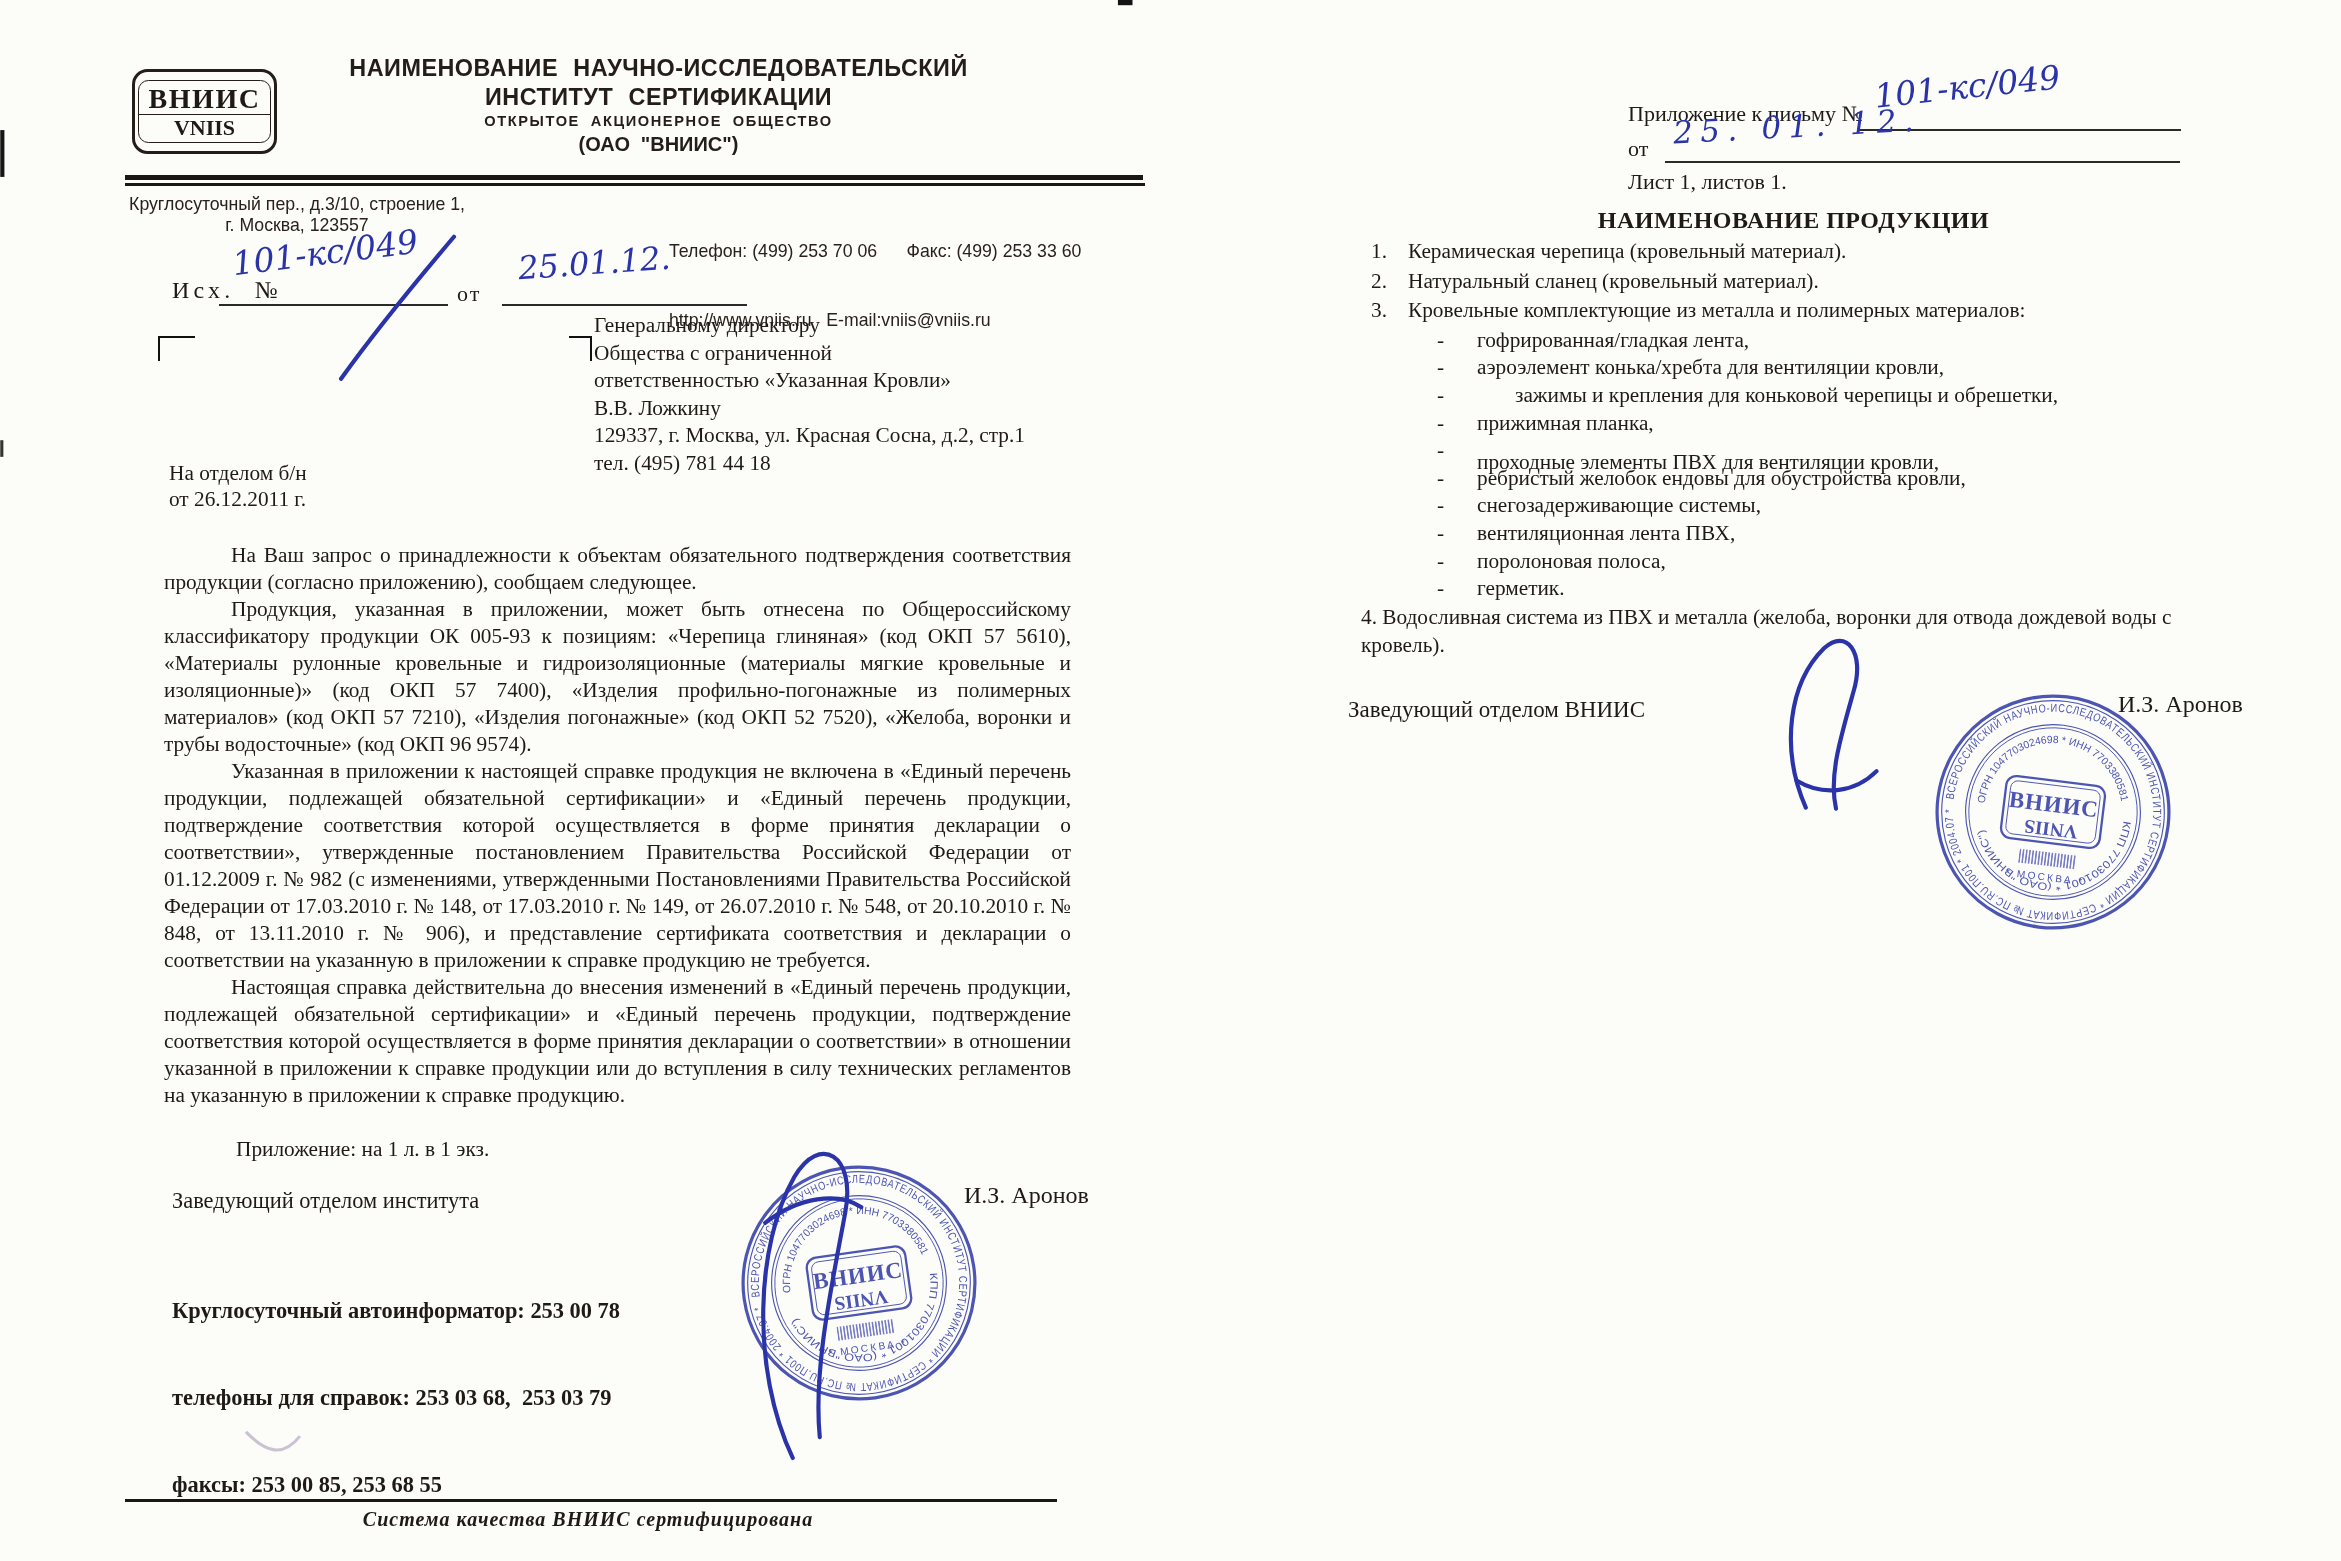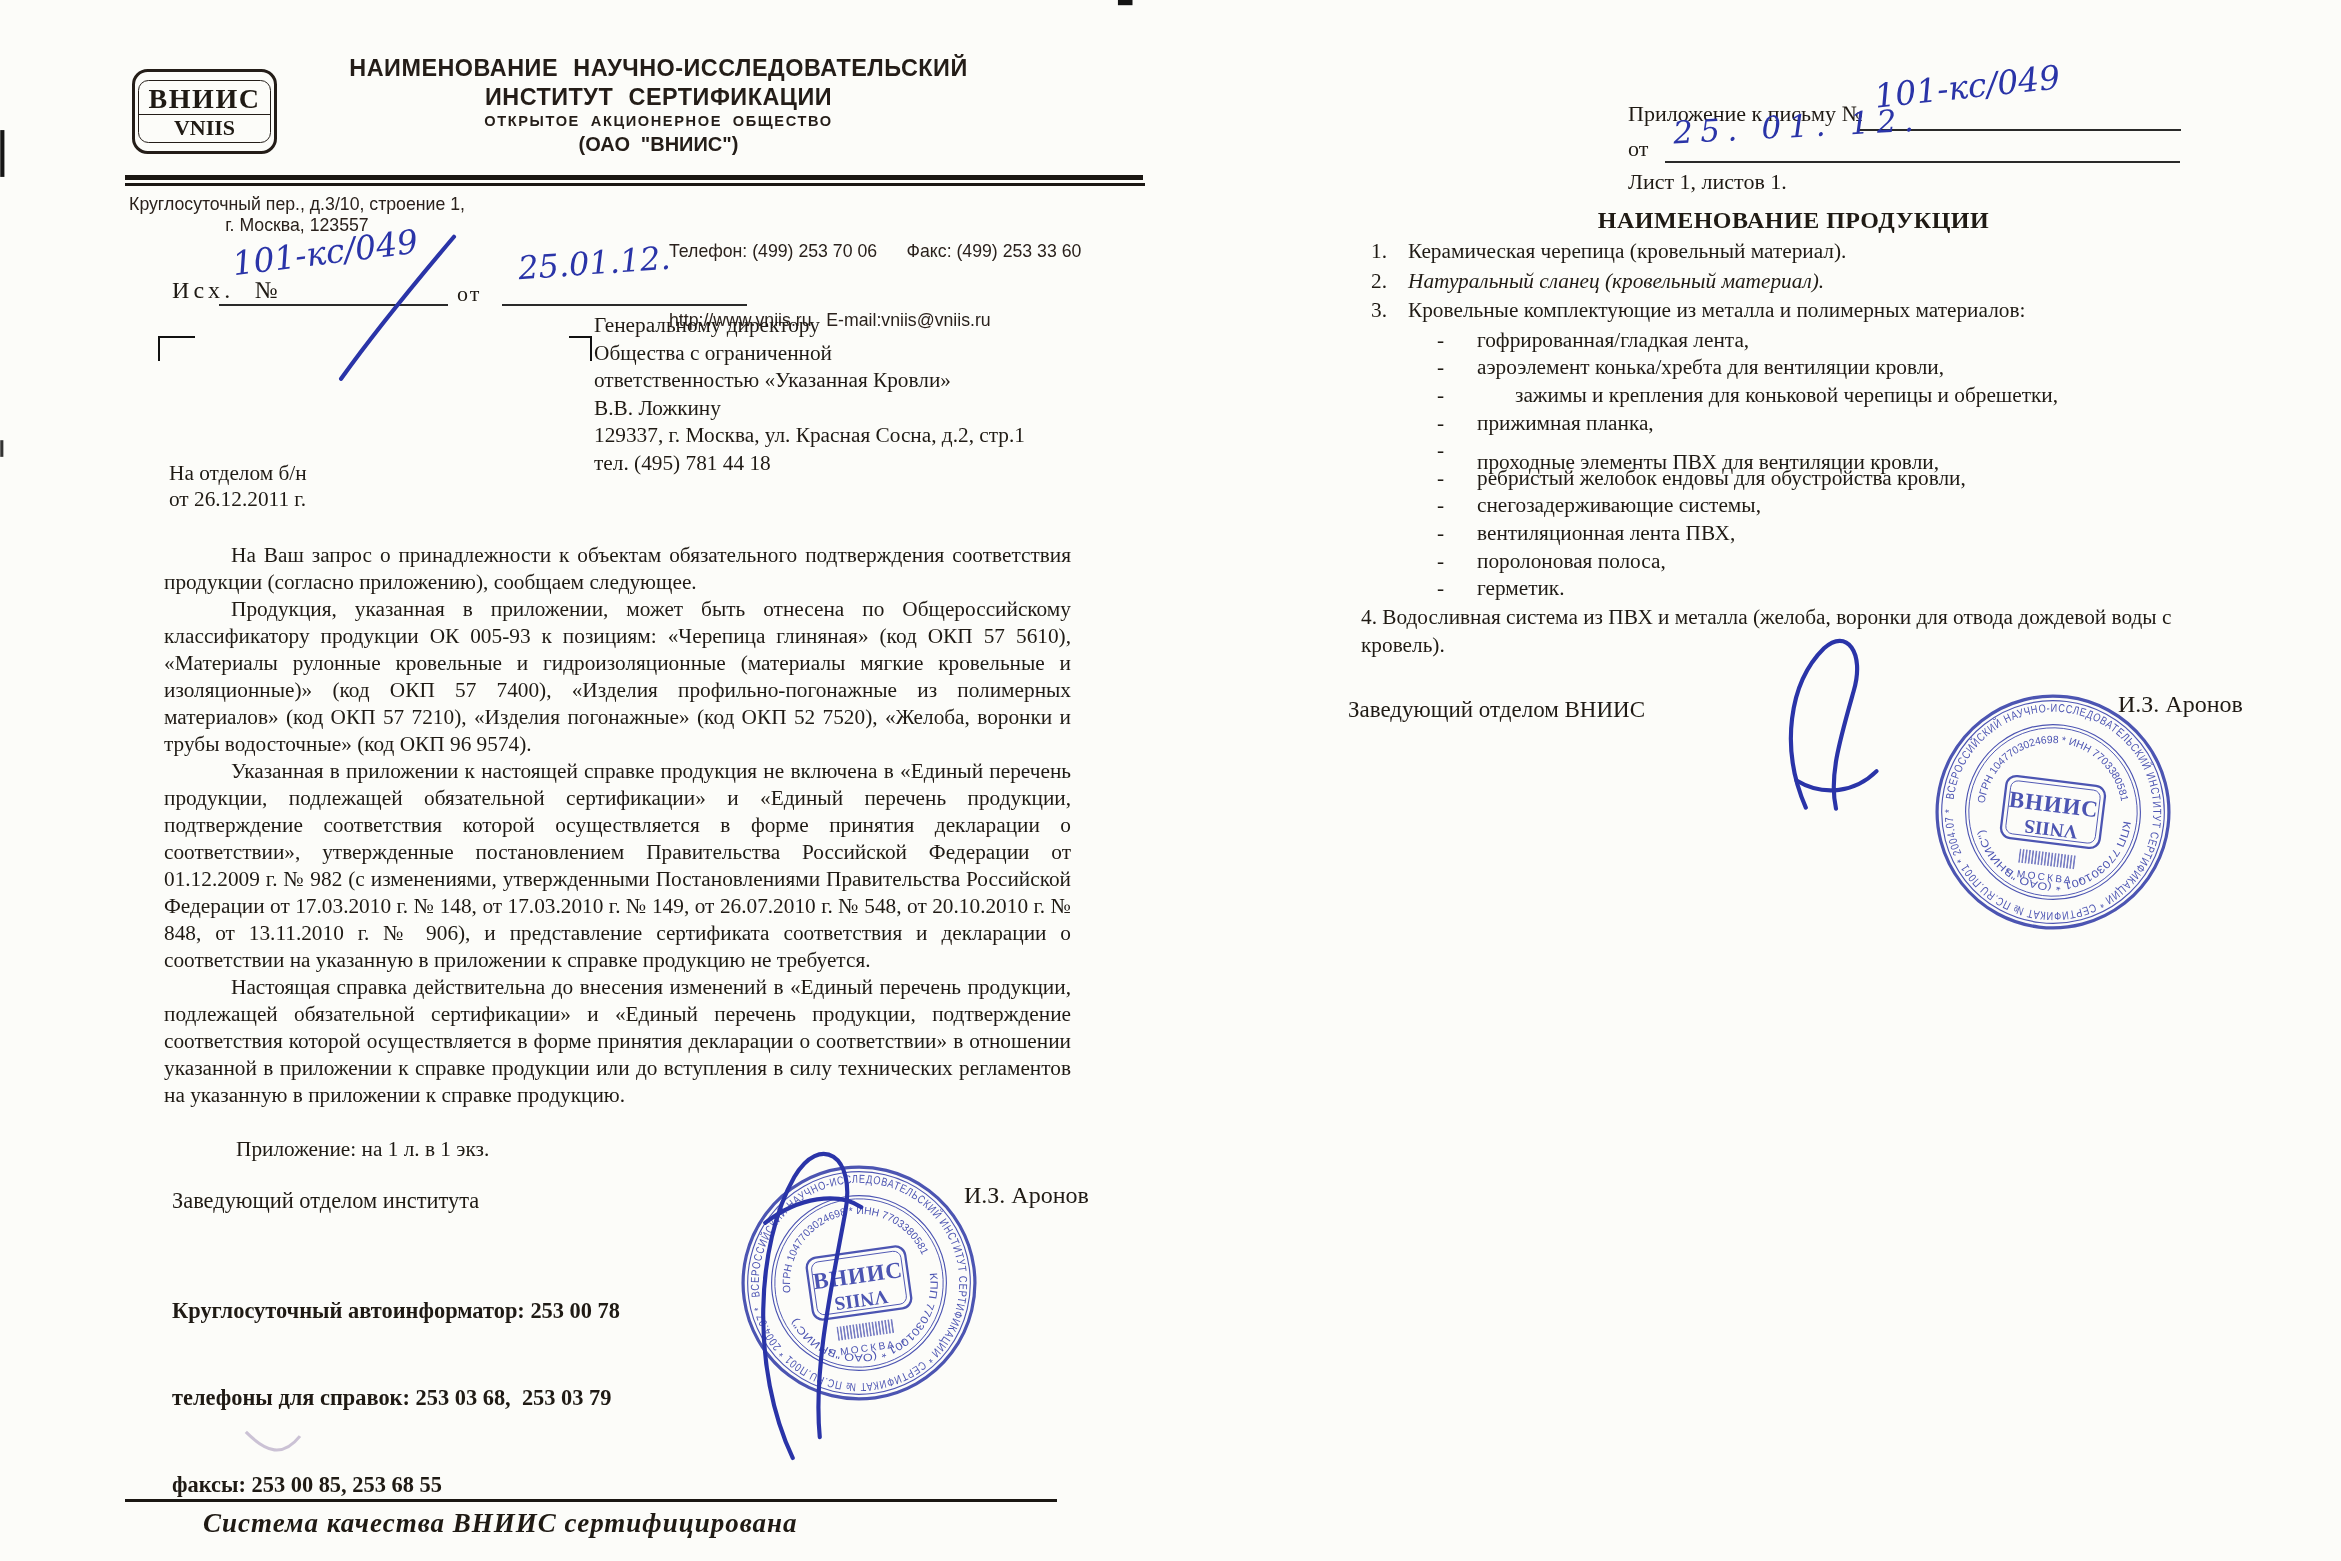--- a/index.html
+++ b/index.html
@@ -24,21 +24,21 @@
   .contact{font-size:17.7px;line-height:23px;color:#2a211c;}
   .hand{font-style:italic;color:#2a34a8;font-family:"DejaVu Serif",serif;}
   .uline{border-bottom:2.1px solid #2a2a2a;height:0;}
   .corner-l{border-top:2.6px solid #111;border-left:2.6px solid #111;}
   .corner-r{border-top:2.6px solid #111;border-right:2.6px solid #111;}
   .addressee{font-size:21.3px;line-height:27.6px;width:489px;}
   .body-text{width:907px;font-size:21.3px;line-height:27px;text-align:justify;}
   .body-text p{margin:0;text-indent:67px;}
   .note{font-size:21.3px;}
   .bold43{font-weight:bold;font-size:22.4px;line-height:29px;}
-  .footer-t{font-style:italic;font-weight:bold;font-size:27px;letter-spacing:1px;text-align:left;}
+  .footer-t{font-style:italic;font-weight:bold;font-size:20px;letter-spacing:1px;text-align:center;}
   .r-serif42{font-size:22px;line-height:26px;}
   .r-title{font-weight:bold;font-size:24px;letter-spacing:0.5px;text-align:center;}
   .li-num{font-size:21.3px;}
   .li-text{font-size:21.3px;}
   .stamp{color:#3a43ab;opacity:.9;}
   .ink{pointer-events:none;}
 </style>
 </head>
 <body>
 
@@ -154,21 +154,21 @@
     <div class="abs r-serif42" style="left:1628px;top:136px;">от</div>
     <div class="abs hand" style="left:1673px;top:108px;font-size:31px;transform:rotate(-3deg);letter-spacing:7.3px;">25. 01. 12.</div>
     <div class="abs uline" style="left:1665px;top:161px;width:515px;"></div>
     <div class="abs r-serif42" style="left:1628px;top:169px;">Лист 1, листов 1.</div>
 
     <div class="abs r-title" style="left:1364px;top:207px;width:859px;">НАИМЕНОВАНИЕ ПРОДУКЦИИ</div>
 
     <div class="abs li-num" style="left:1371px;top:239px;">1.</div>
     <div class="abs li-text" style="left:1408px;top:239px;">Керамическая черепица (кровельный материал).</div>
     <div class="abs li-num" style="left:1371px;top:269px;">2.</div>
-    <div class="abs li-text" style="left:1408px;top:269px;font-style:italic;">Натуральный сланец (кровельный материал).</div>
+    <div class="abs li-text" style="left:1408px;top:269px;">Натуральный сланец (кровельный материал).</div>
     <div class="abs li-num" style="left:1371px;top:298px;">3.</div>
     <div class="abs li-text" style="left:1408px;top:298px;text-align:center;">Кровельные комплектующие из металла и полимерных материалов:</div>
 
     <div class="abs li-text" style="left:1437px;top:328px;">-</div>
     <div class="abs li-text" style="left:1477px;top:328px;">гофрированная/гладкая лента,</div>
     <div class="abs li-text" style="left:1437px;top:355px;">-</div>
     <div class="abs li-text" style="left:1477px;top:355px;">аэроэлемент конька/хребта для вентиляции кровли,</div>
     <div class="abs li-text" style="left:1437px;top:383px;">-</div>
     <div class="abs li-text" style="left:1477px;top:383px;margin-left:38px;">зажимы и крепления для коньковой черепицы и обрешетки,</div>
     <div class="abs li-text" style="left:1437px;top:411px;">-</div>

